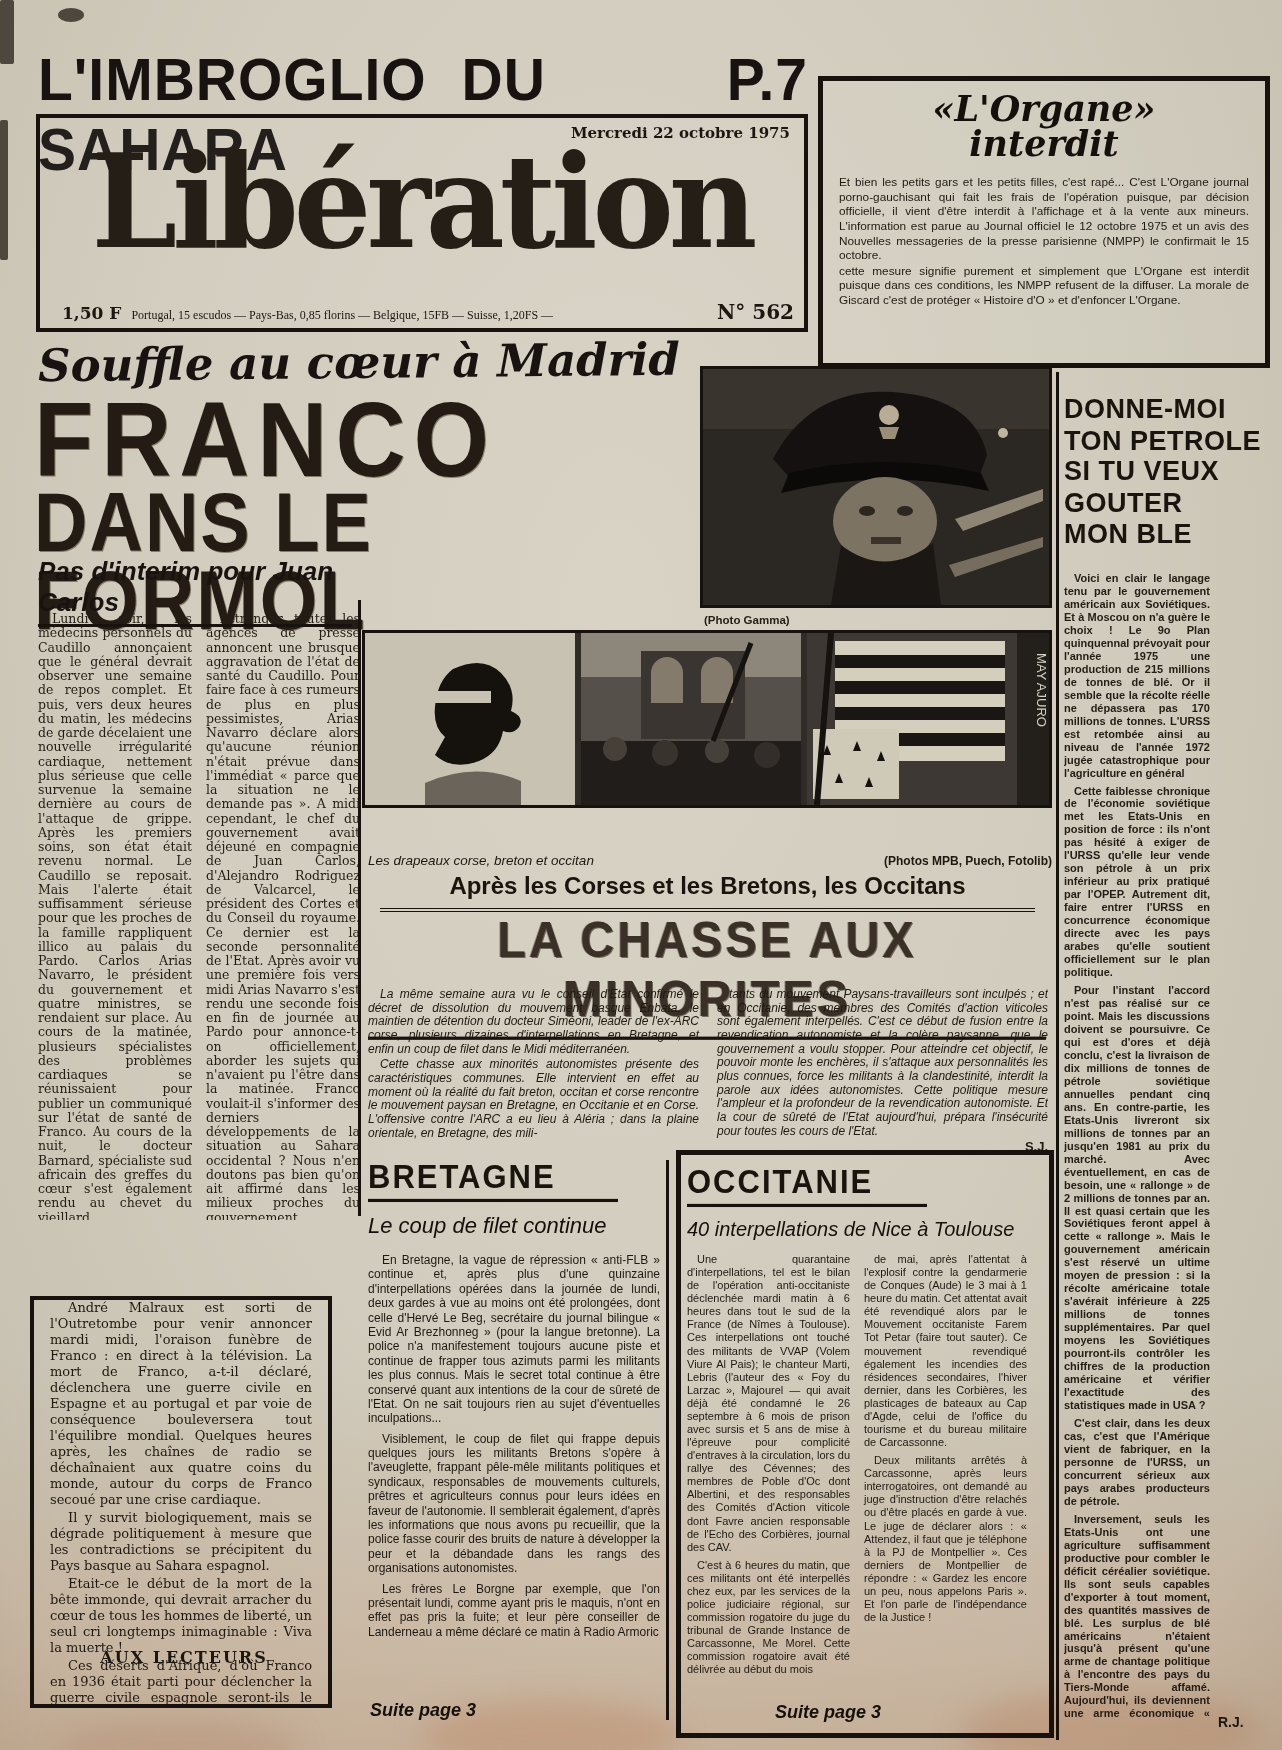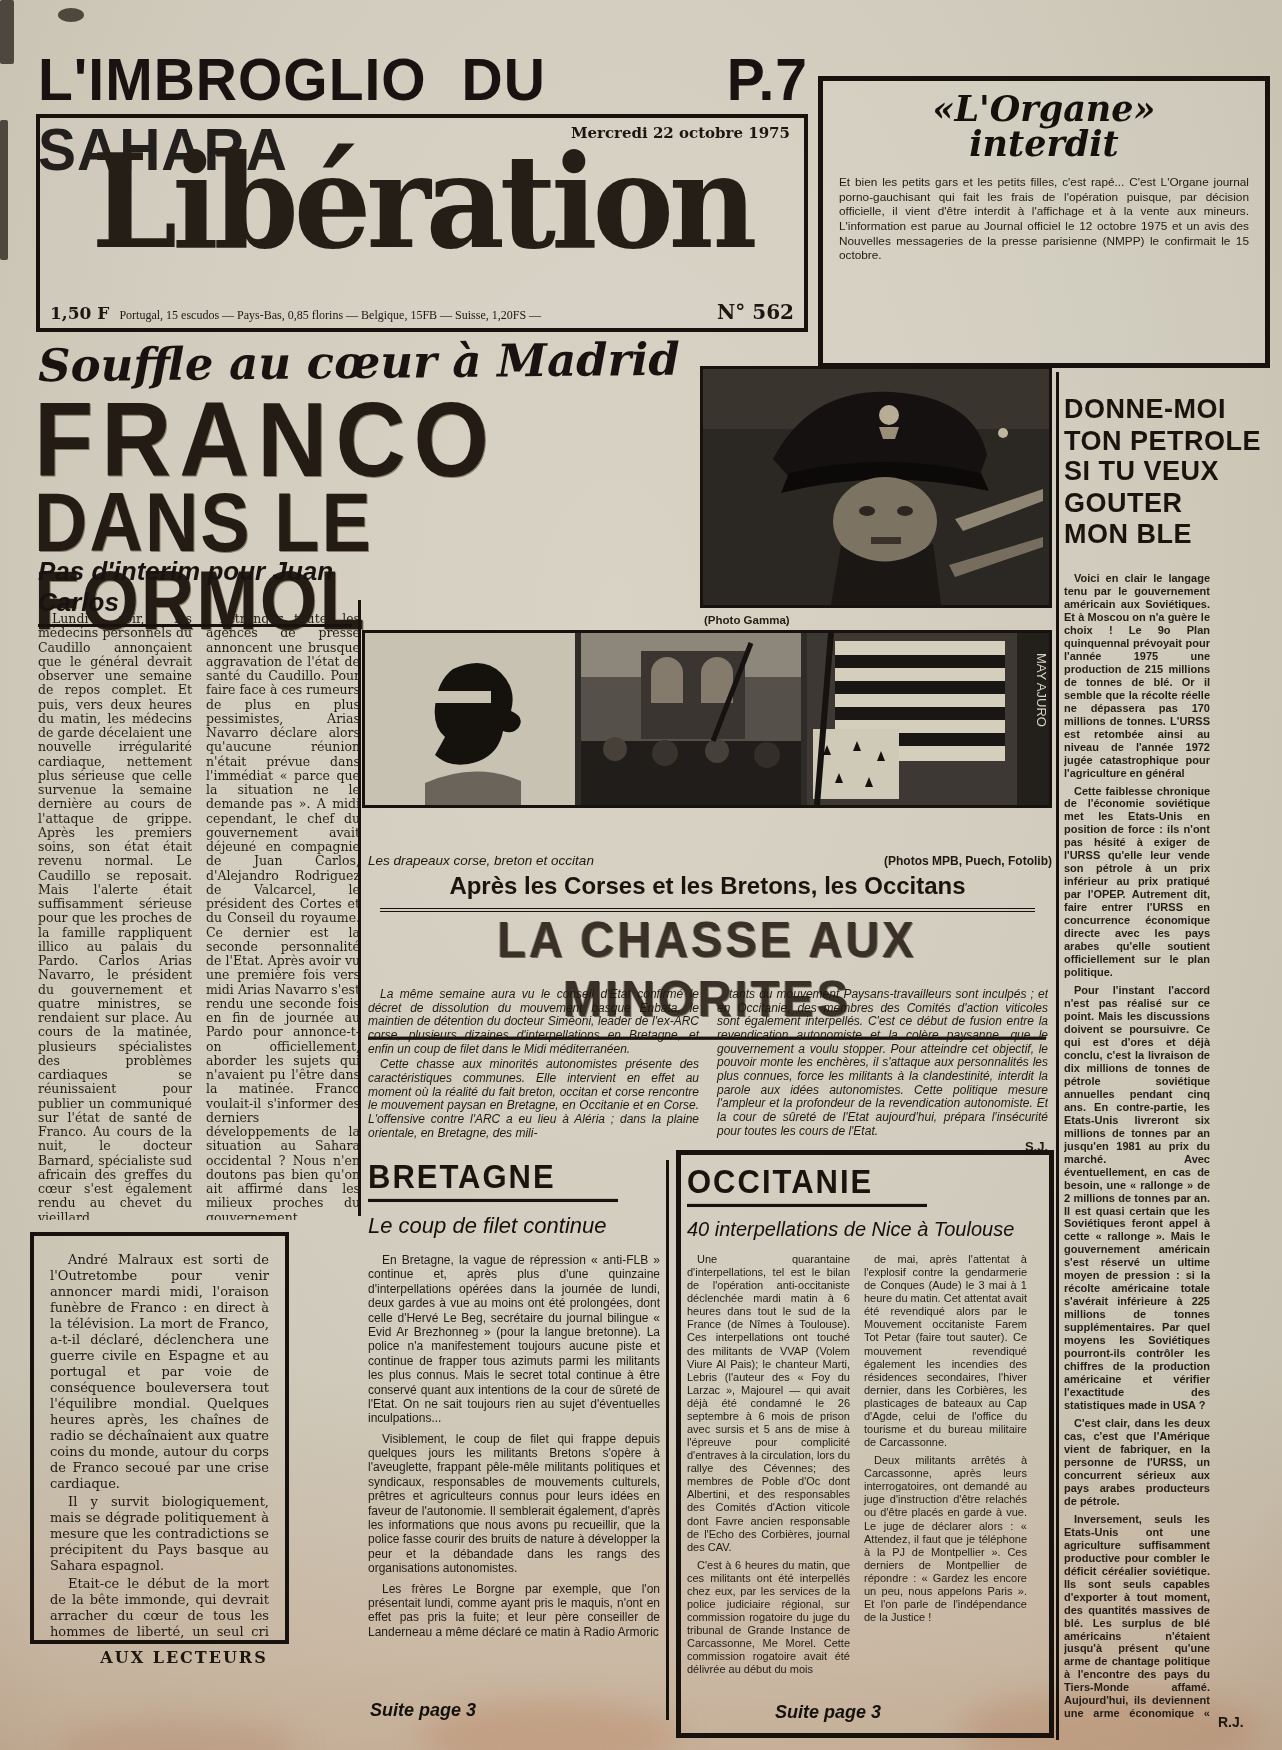--- a/index.html
+++ b/index.html
@@ -28,21 +28,21 @@
   .organe-body{margin-top:14px;font-size:11.8px;line-height:1.24;text-align:justify;color:#201a13;}
   .organe-body p{margin:0;}
   .organe-body p + p{margin-top:1px;}
 
   
   .masthead{left:36px;top:114px;width:772px;height:218px;border:4px solid #17120d;background:rgba(255,255,255,.05);}
   .mast-date{position:absolute;right:14px;top:6px;font-family:"DejaVu Serif",serif;font-weight:bold;font-size:15px;}
   .mast-logo{position:absolute;left:0;right:0;top:22px;text-align:center;
     font-family:"DejaVu Serif","Liberation Serif",serif;font-weight:bold;font-size:122px;line-height:1;
     letter-spacing:-5px;color:#251e16;transform:scaleY(1.06);}
-  .mast-priceline{position:absolute;left:10px;right:10px;bottom:4px;display:flex;align-items:baseline;gap:10px;
+  .mast-priceline{position:absolute;left:22px;right:10px;bottom:4px;display:flex;align-items:baseline;gap:10px;
     font-family:"Liberation Serif",serif;font-size:12px;text-align:right;}
   .mast-price{font-family:"DejaVu Serif",serif;font-weight:bold;font-size:17px;}
   .mast-issue{margin-left:auto;font-family:"DejaVu Serif",serif;font-weight:bold;font-size:20px;}
 
   
   .kicker-script{left:38px;top:336px;font-family:"DejaVu Serif",serif;font-style:italic;font-weight:bold;
     font-size:45px;color:#181310;transform:rotate(-.6deg);}
   .h-franco1{left:34px;top:394px;width:672px;font-weight:700;font-size:97px;line-height:.95;letter-spacing:8px;
     color:#241c14;transform:scaleY(1.08);text-shadow:1px 1px 0 rgba(60,40,20,.5);}
   .h-franco2{left:34px;top:492px;width:672px;font-weight:700;font-size:74px;line-height:.95;letter-spacing:2px;
@@ -51,21 +51,21 @@
   .photo-credit{left:704px;top:614px;font-size:11.5px;font-weight:700;color:#241d15;}
   .subhead-left{left:38px;top:556px;width:314px;font-weight:700;font-style:italic;font-size:26px;
     padding-bottom:6px;border-bottom:3px solid #17120d;color:#181310;}
   .story-cols{left:38px;top:612px;width:322px;height:608px;display:flex;gap:14px;overflow:hidden;}
   .story-col{width:154px;font-family:"DejaVu Serif",serif;font-size:12.5px;line-height:1.14;text-align:justify;color:#241d15;}
   .story-col p{margin:0 0 6px;text-indent:14px;}
 
   .vrule{position:absolute;background:#17120d;}
 
   
-  .malraux-box{left:30px;top:1232px;width:259px;height:412px;border:4px solid #17120d;padding:16px 16px 10px;overflow:hidden;}
+  .malraux-box{left:30px;top:1296px;width:302px;height:412px;border:4px solid #17120d;padding:0 16px 10px;overflow:hidden;}
   .malraux-box p{margin:0 0 2px;font-family:"DejaVu Serif",serif;font-size:13px;line-height:1.23;text-align:justify;
     text-indent:18px;color:#1f1912;}
 
   
   .aux-title{left:1px;top:1648px;width:366px;text-align:center;font-family:"DejaVu Serif",serif;font-weight:bold;
     font-size:16px;letter-spacing:2px;}
   .aux-body{left:8px;top:1672px;width:352px;font-family:"DejaVu Serif",serif;font-weight:bold;font-size:13px;
     line-height:1.25;text-align:justify;}
 
   
@@ -129,20 +129,21 @@
     <span>P.7</span>
   </div>
 
   <div class="abs organe-box">
     <div class="organe-title">
       <span>«L'Organe»</span><br>
       <span>interdit</span>
     </div>
     <div class="organe-body">
       <p>Et bien les petits gars et les petits filles, c'est rapé... C'est L'Organe journal porno-gauchisant qui fait les frais de l'opération puisque, par décision officielle, il vient d'être interdit à l'affichage et à la vente aux mineurs. L'information est parue au Journal officiel le 12 octobre 1975 et un avis des Nouvelles messageries de la presse parisienne (NMPP) le confirmait le 15 octobre.</p>
+      <p>cette mesure signifie purement et simplement que L'Organe est interdit puisque dans ces conditions, les NMPP refusent de la diffuser. La morale de Giscard c'est de protéger « Histoire d'O » et d'enfoncer L'Organe.</p>
     </div>
   </div>
 
   <div class="abs masthead">
     <div class="mast-date">Mercredi 22 octobre 1975</div>
     <div class="mast-logo">Libération</div>
     <div class="mast-priceline">
       <span class="mast-price">1,50 F</span>
       <span>Portugal, 15 escudos  —  Pays-Bas, 0,85 florins  —  Belgique, 15FB  —  Suisse, 1,20FS  —</span>
       <span class="mast-issue">N° 562</span>

